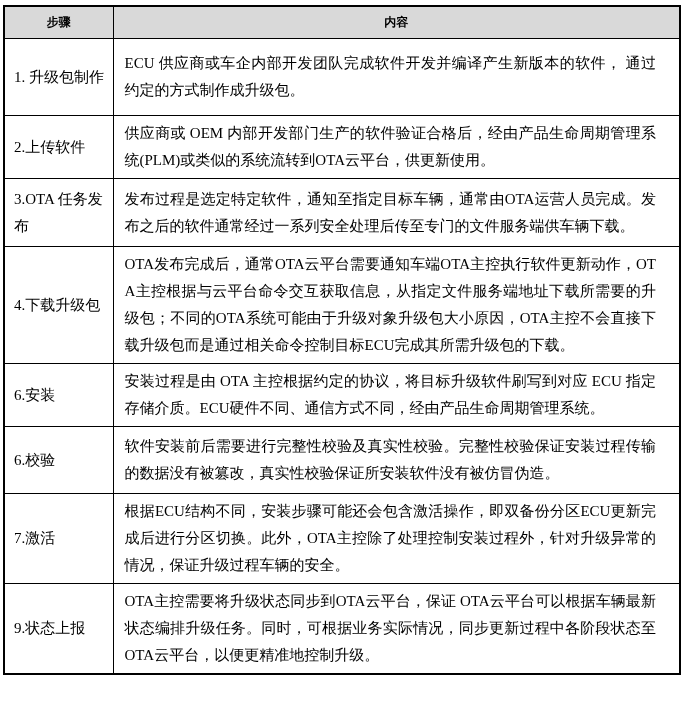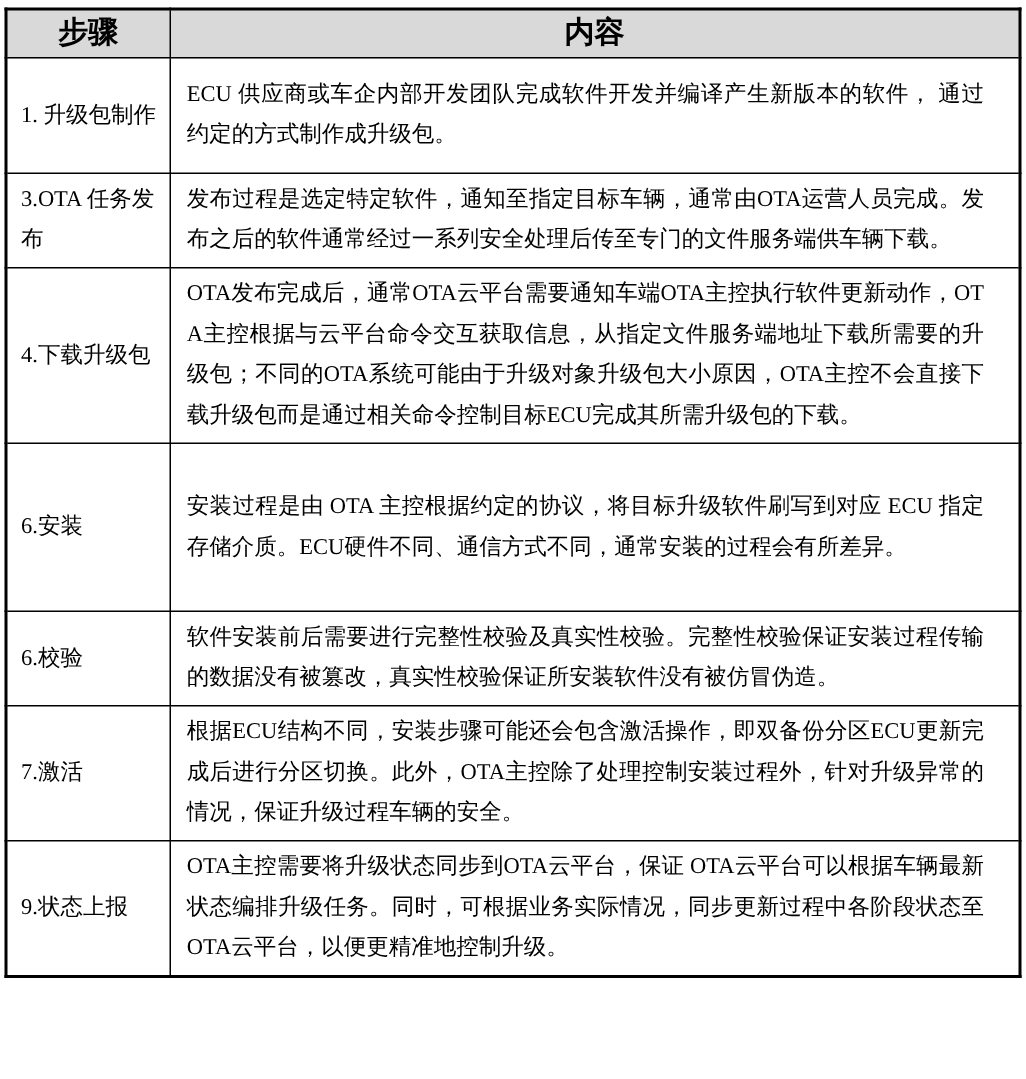--- a/index.html
+++ b/index.html
@@ -31,21 +31,21 @@
   table.steps-table td {
     border: 1px solid #000000;
     vertical-align: middle;
     font-size: 15px;
     line-height: 27px;
   }
   table.steps-table thead tr { height: 31px; }
   table.steps-table th {
     background: #d9d9d9;
     font-weight: bold;
-    font-size: 20px;
+    font-size: 12px;
     text-align: center;
     padding: 2px 4px;
     border-bottom: 1px solid #000000;
   }
   td.step-cell {
     padding: 3px 5px 3px 9px;
     text-align: left;
     word-break: break-all;
     margin-top: 44px;
   }
@@ -80,30 +80,34 @@
         <th>步骤</th>
         <th>内容</th>
       </tr>
     </thead>
     <tbody>
         <tr>
           <td class="step-cell">1. 升级包制作</td>
           <td class="content-cell">ECU 供应商或车企内部开发团队完成软件开发并编译产生新版本的软件， 通过约定的方式制作成升级包。</td>
         </tr>
         <tr>
+          <td class="step-cell">2.上传软件</td>
+          <td class="content-cell">供应商或 OEM 内部开发部门生产的软件验证合格后，经由产品生命周期管理系统(PLM)或类似的系统流转到OTA云平台，供更新使用。</td>
+        </tr>
+        <tr>
           <td class="step-cell">3.OTA 任务发 布</td>
           <td class="content-cell">发布过程是选定特定软件，通知至指定目标车辆，通常由OTA运营人员完成。发布之后的软件通常经过一系列安全处理后传至专门的文件服务端供车辆下载。</td>
         </tr>
         <tr>
           <td class="step-cell">4.下载升级包</td>
           <td class="content-cell">OTA发布完成后，通常OTA云平台需要通知车端OTA主控执行软件更新动作，OTA主控根据与云平台命令交互获取信息，从指定文件服务端地址下载所需要的升级包；不同的OTA系统可能由于升级对象升级包大小原因，OTA主控不会直接下载升级包而是通过相关命令控制目标ECU完成其所需升级包的下载。</td>
         </tr>
         <tr>
           <td class="step-cell">6.安装</td>
-          <td class="content-cell">安装过程是由 OTA 主控根据约定的协议，将目标升级软件刷写到对应 ECU 指定存储介质。ECU硬件不同、通信方式不同，通常安装的过程会有所差异。</td>
+          <td class="content-cell">安装过程是由 OTA 主控根据约定的协议，将目标升级软件刷写到对应 ECU 指定存储介质。ECU硬件不同、通信方式不同，经由产品生命周期管理系统。</td>
         </tr>
         <tr>
           <td class="step-cell">6.校验</td>
           <td class="content-cell">软件安装前后需要进行完整性校验及真实性校验。完整性校验保证安装过程传输的数据没有被篡改，真实性校验保证所安装软件没有被仿冒伪造。</td>
         </tr>
         <tr>
           <td class="step-cell">7.激活</td>
           <td class="content-cell">根据ECU结构不同，安装步骤可能还会包含激活操作，即双备份分区ECU更新完成后进行分区切换。此外，OTA主控除了处理控制安装过程外，针对升级异常的情况，保证升级过程车辆的安全。</td>
         </tr>
         <tr>

